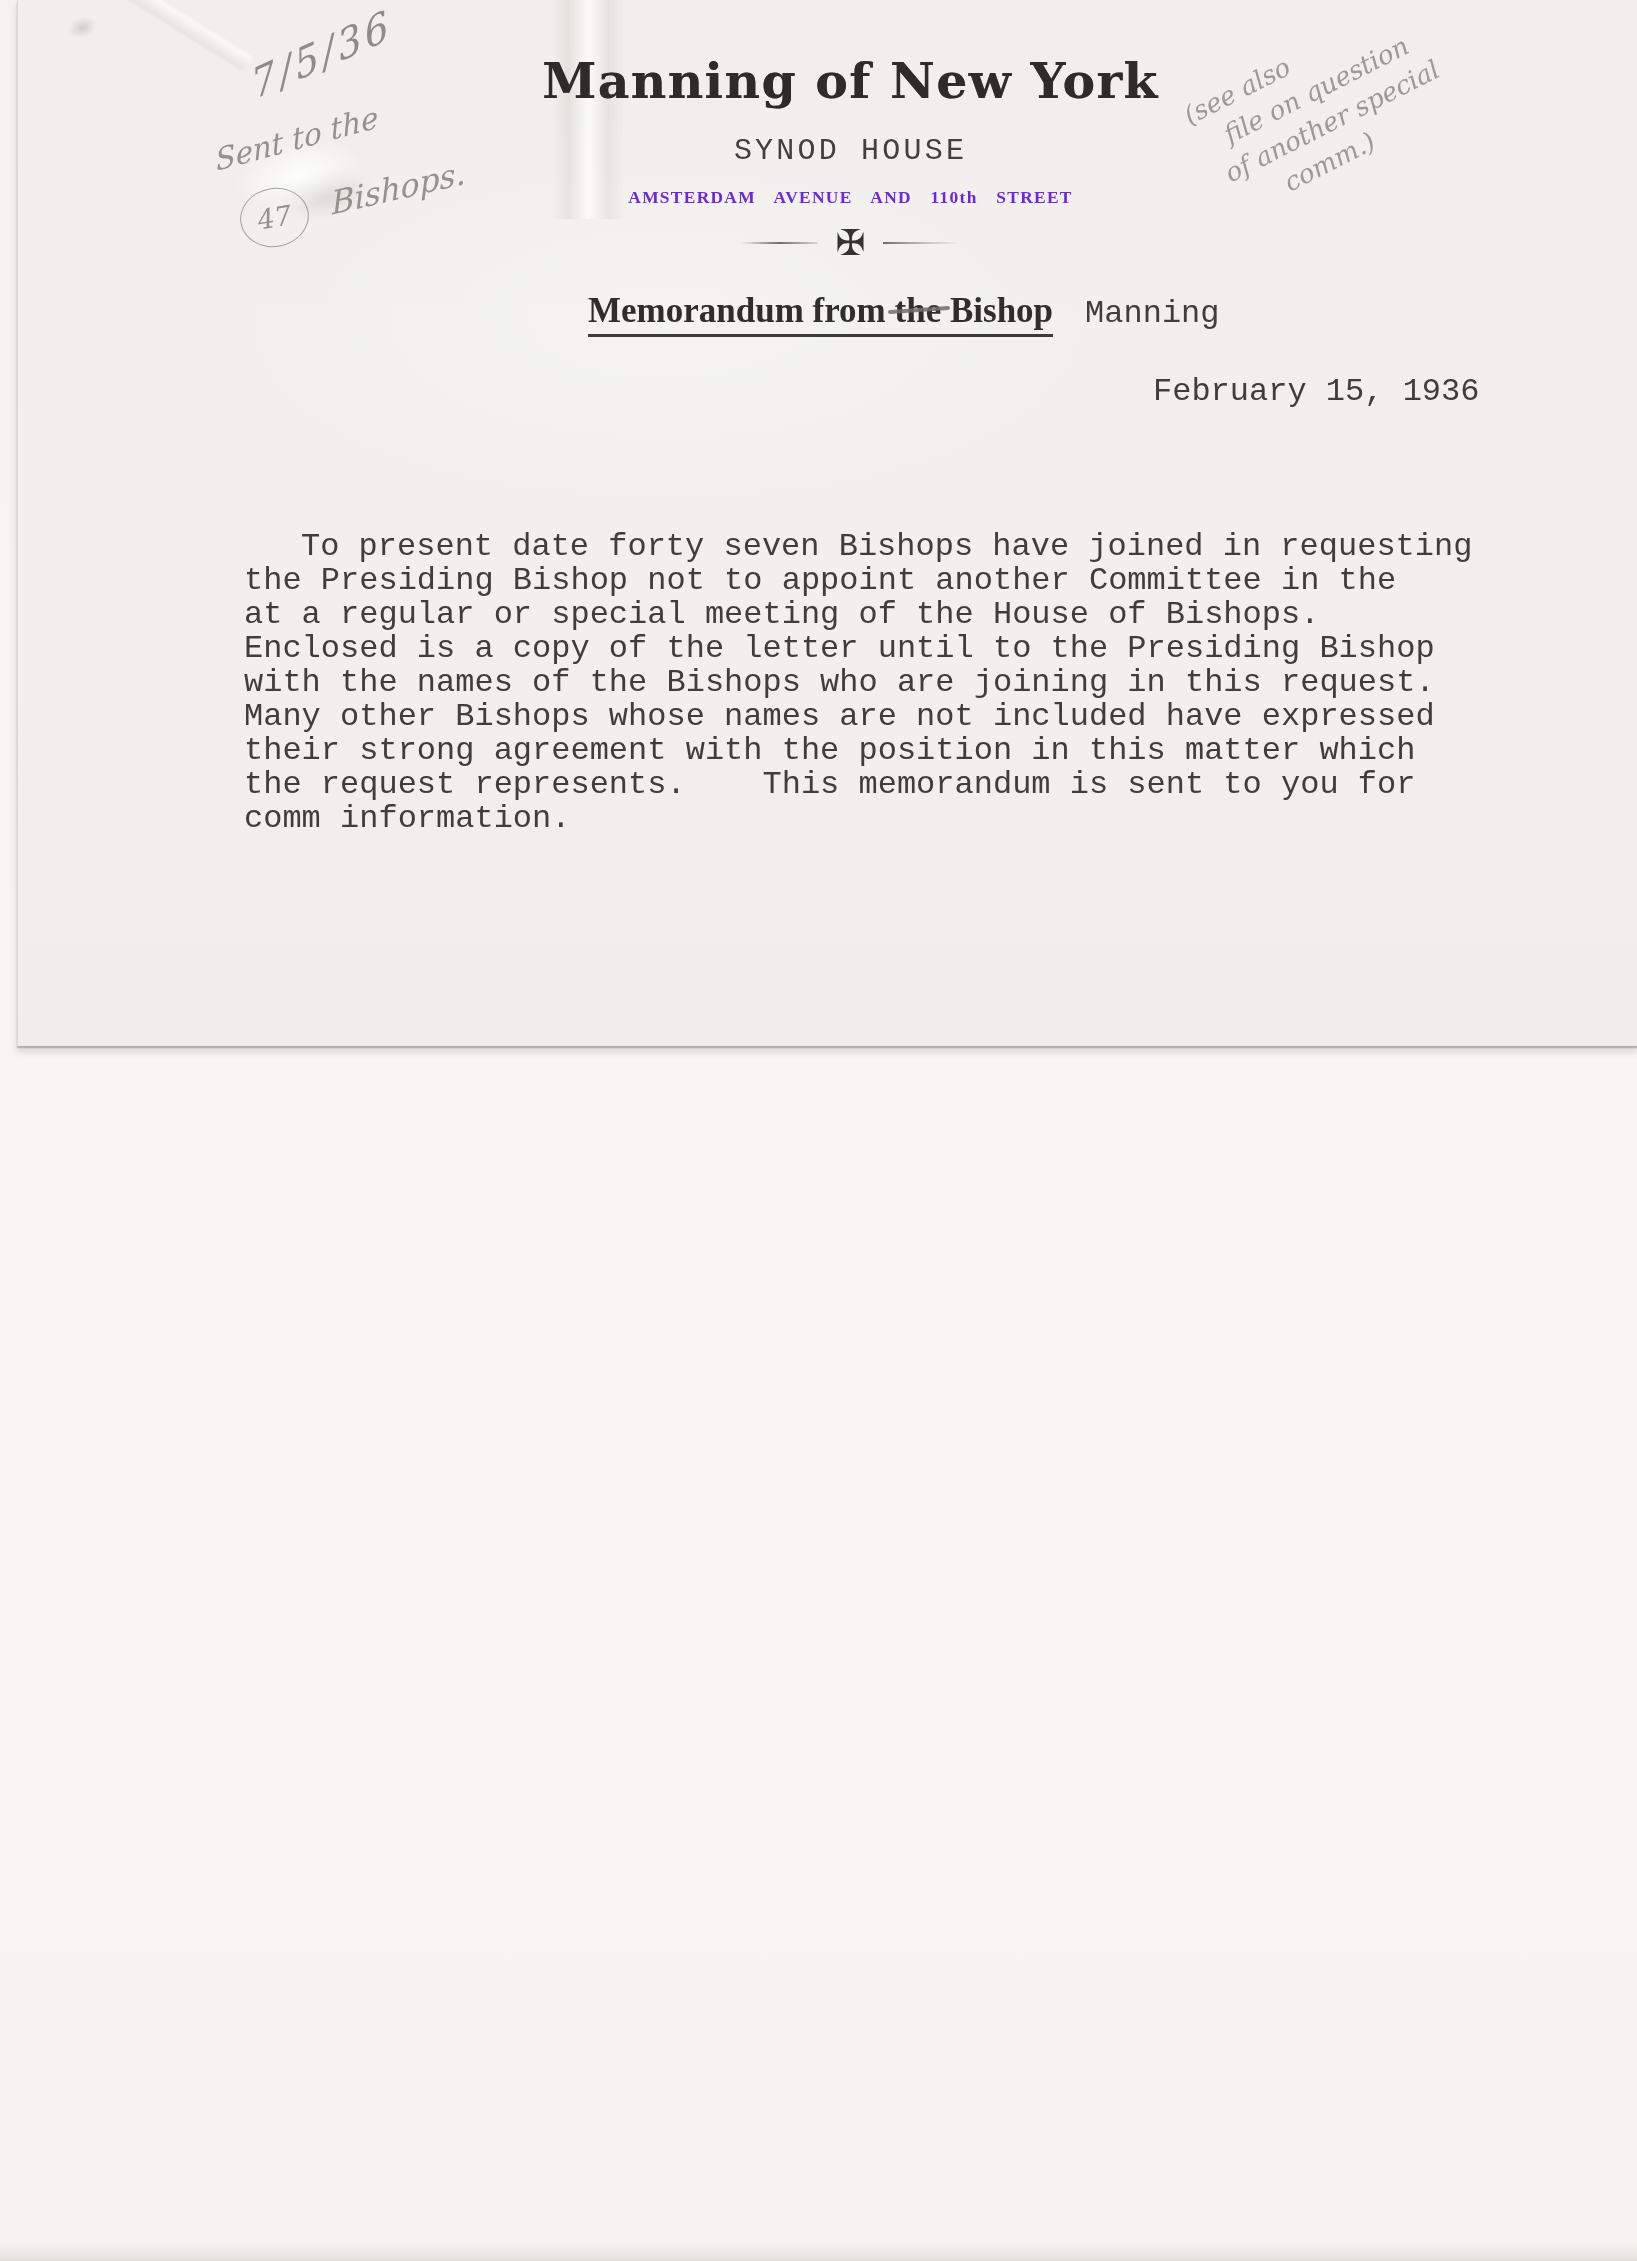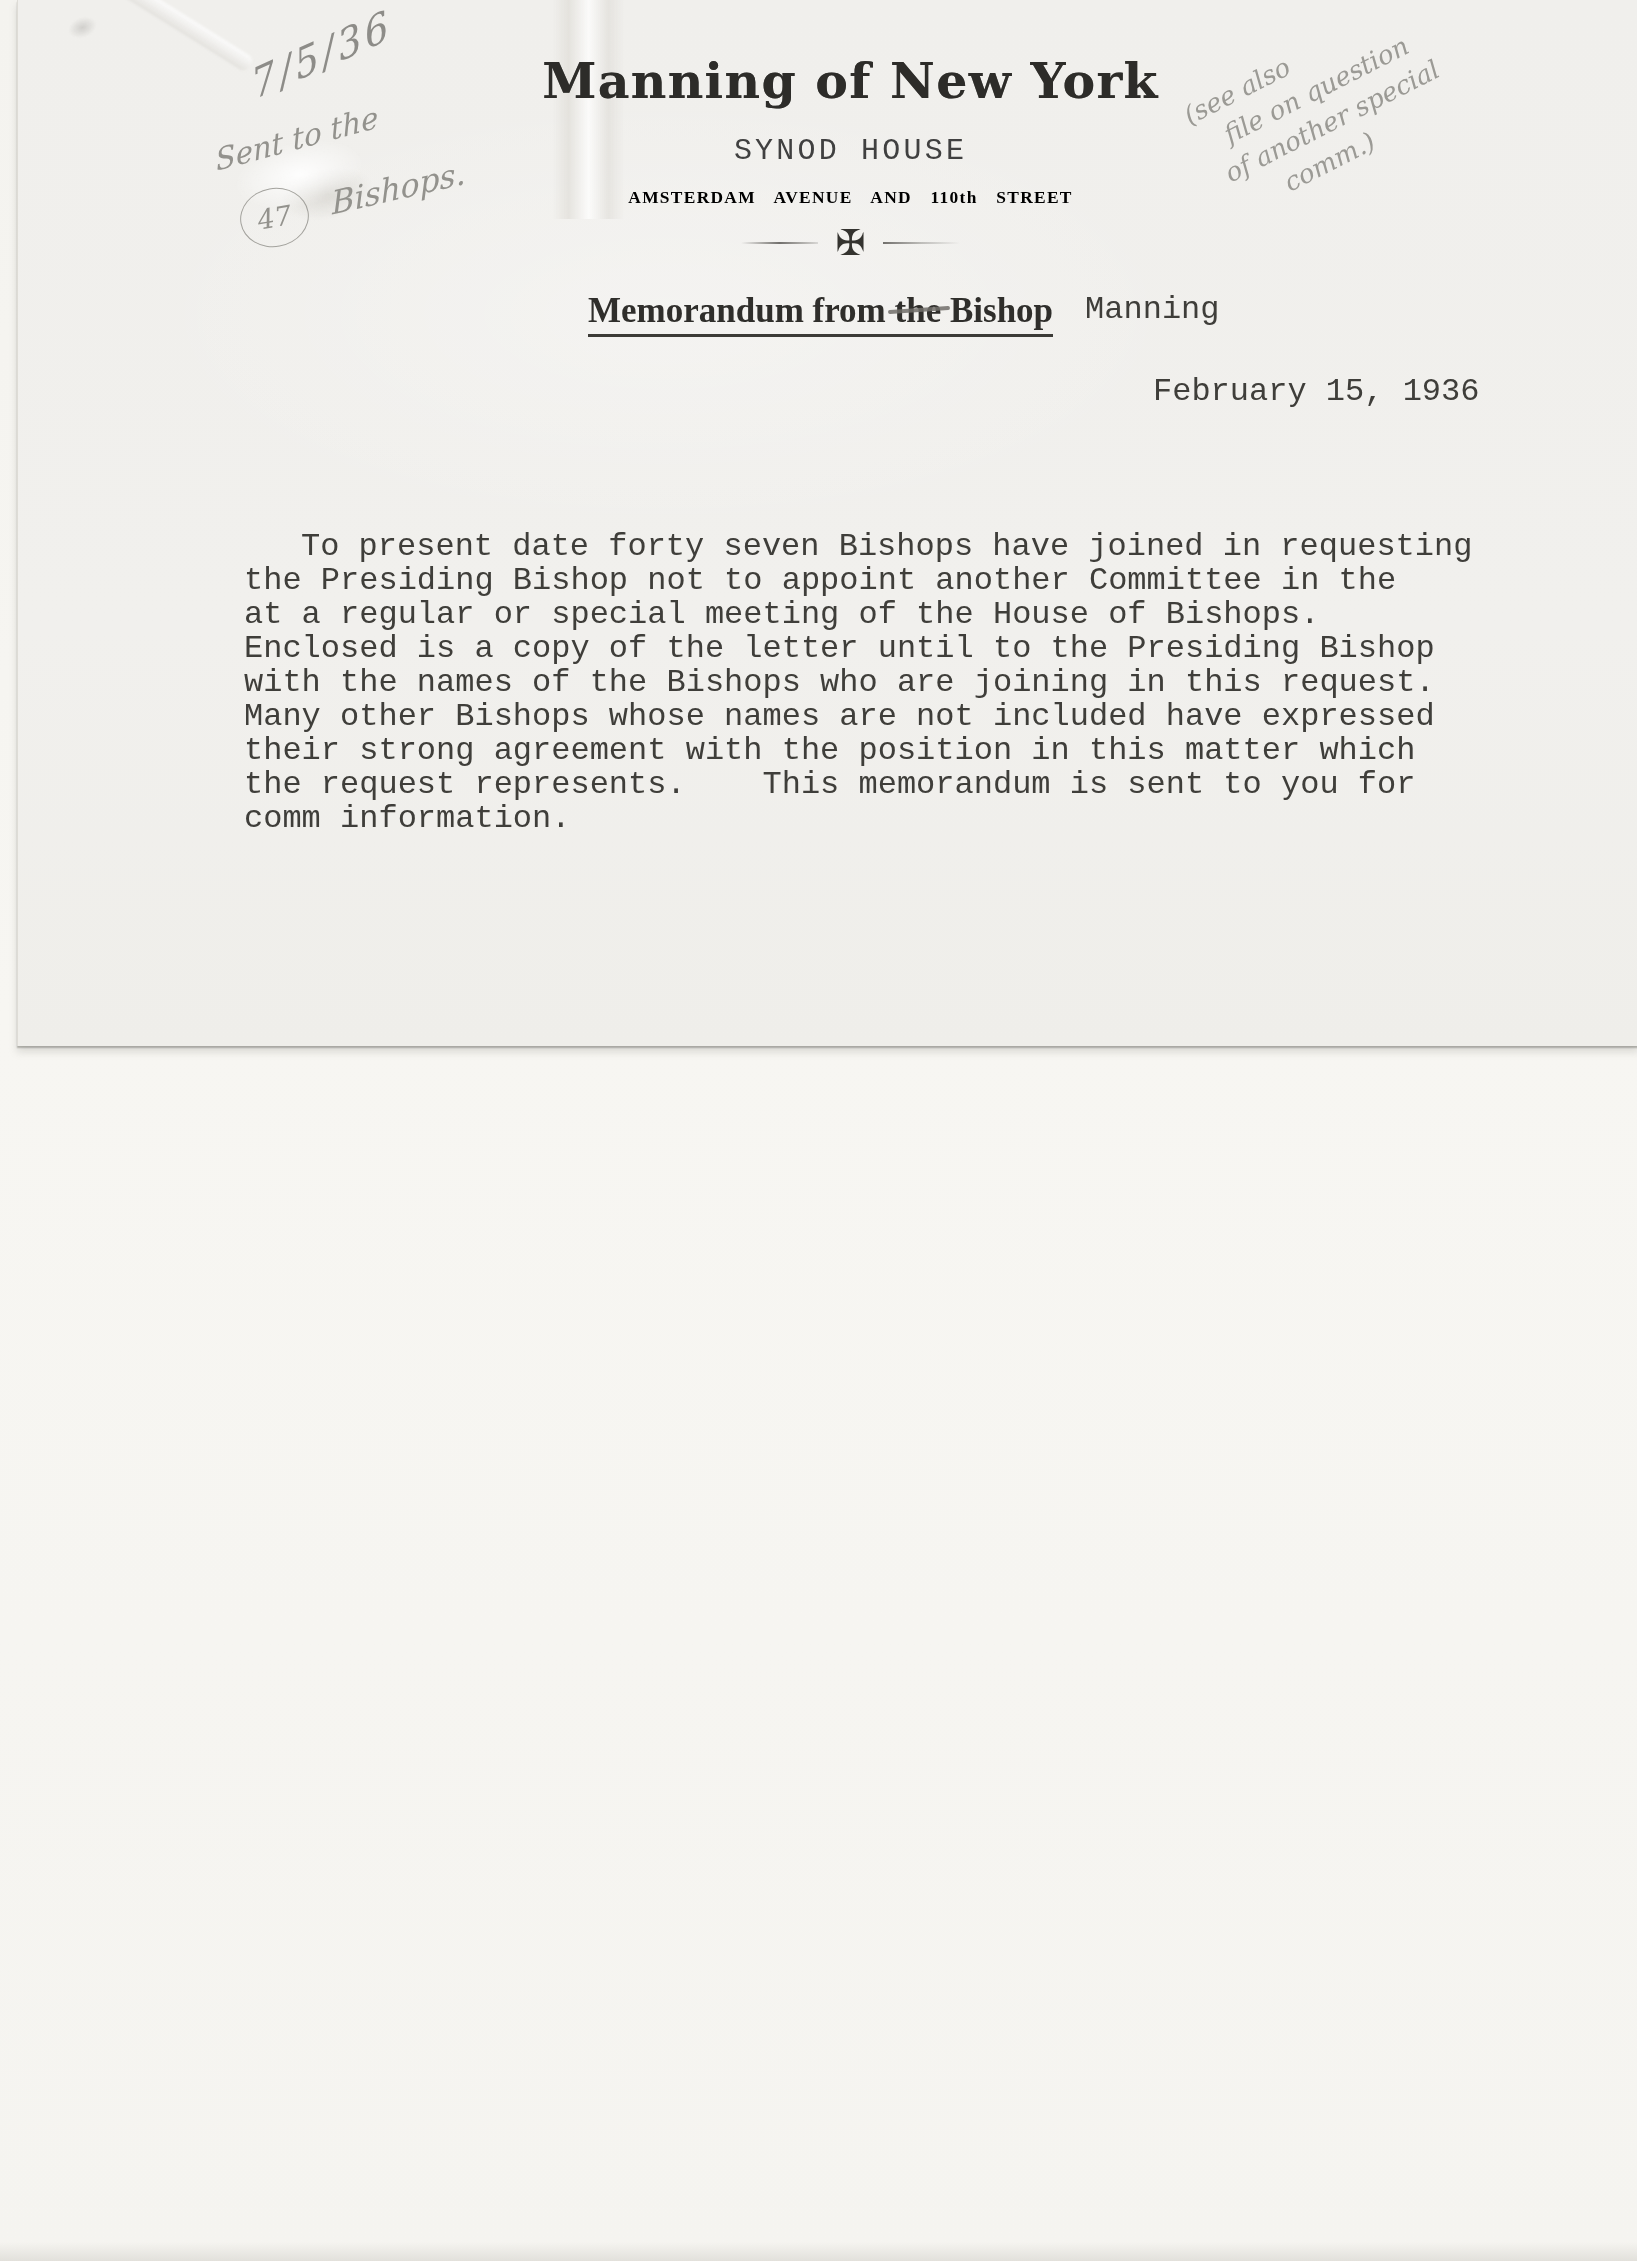--- a/index.html
+++ b/index.html
@@ -74,27 +74,27 @@
   .corner-note .ln2{margin-left:27px;}
   .corner-note .ln3{margin-left:10.3px;}
   .corner-note .ln4{margin-left:59px;}
   
   .letterhead{position:absolute;left:206px;top:52px;width:1289px;text-align:center;color:#2d2c29;}
   .lh-title{
     font-family:"DejaVu Serif", serif;font-weight:bold;font-size:49px;letter-spacing:1.3px;
     text-shadow:0 0 0.6px rgba(45,44,41,.6);
   }
   .lh-sub{font-family:Liberation Mono, monospace;font-size:30px;letter-spacing:3.2px;margin-top:24px;color:#404040;}
-  .lh-addr{font-family:"Liberation Serif", serif;font-weight:bold;font-size:17.4px;letter-spacing:1.3px;word-spacing:13px;margin-top:19.3px;color:#000000;text-align:center;}
+  .lh-addr{font-family:"Liberation Serif", serif;font-weight:bold;font-size:17.4px;letter-spacing:1.3px;word-spacing:13px;margin-top:19.3px;color:#6d28d9;text-align:center;}
   .lh-cross-row{margin-top:17px;display:flex;align-items:center;justify-content:center;gap:17px;}
   .lh-rule{width:77px;height:1.9px;background:linear-gradient(90deg,rgba(70,68,64,0),rgba(70,68,64,.75),rgba(70,68,64,.15));}
   .lh-rule.right{background:linear-gradient(90deg,rgba(70,68,64,.75),rgba(70,68,64,.3),rgba(70,68,64,0));}
   .lh-cross{font-size:36px;line-height:36px;color:#34332f;font-family:"DejaVu Sans", sans-serif;}
   
-  .memo-heading{position:absolute;left:588px;top:291px;display:flex;align-items:flex-start;color:#2f2e2b;}
+  .memo-heading{position:absolute;left:588px;top:291px;display:flex;align-items:center;color:#2f2e2b;}
   .mh-main{
     font-family:"Liberation Serif", serif;font-weight:bold;font-size:35px;
     border-bottom:3.2px solid #3c3b37;padding-bottom:2.6px;white-space:pre;
   }
   .mh-struck{position:relative;display:inline-block;}
   .mh-struck::after{
     content:"";position:absolute;left:-6.4px;right:-9px;top:42%;height:3.9px;
     background:#716f6a;transform:rotate(-4deg);border-radius:1.9px;opacity:.85;
   }
   .typew{font-family:"Liberation Mono", monospace;color:#3f3e3a;}

